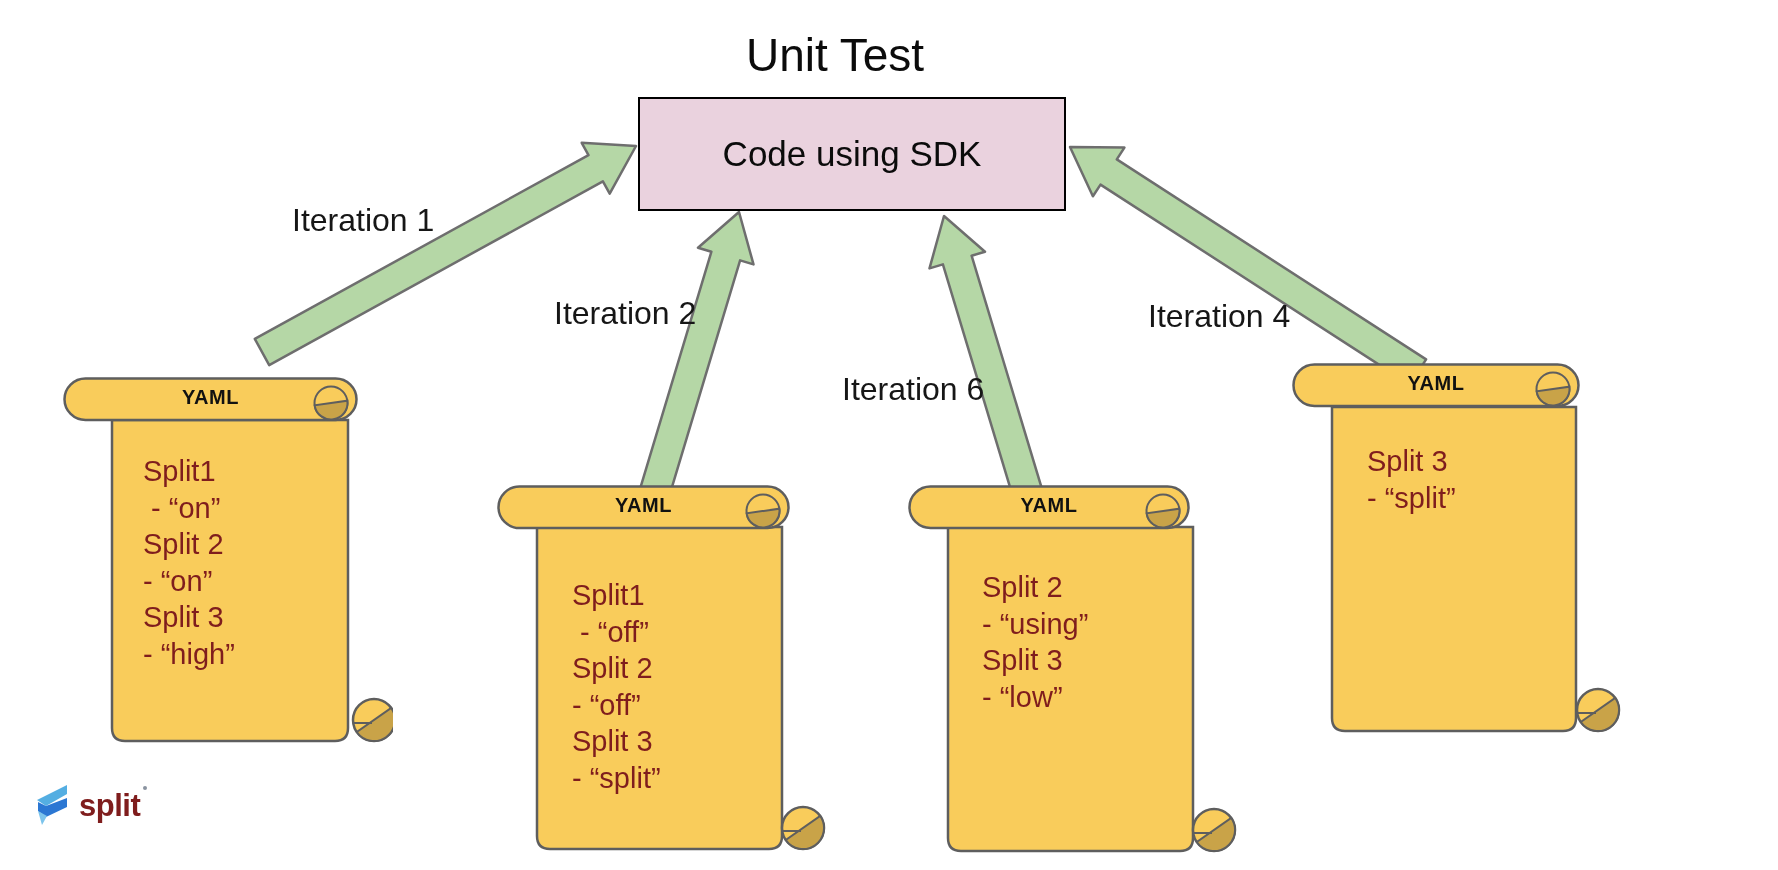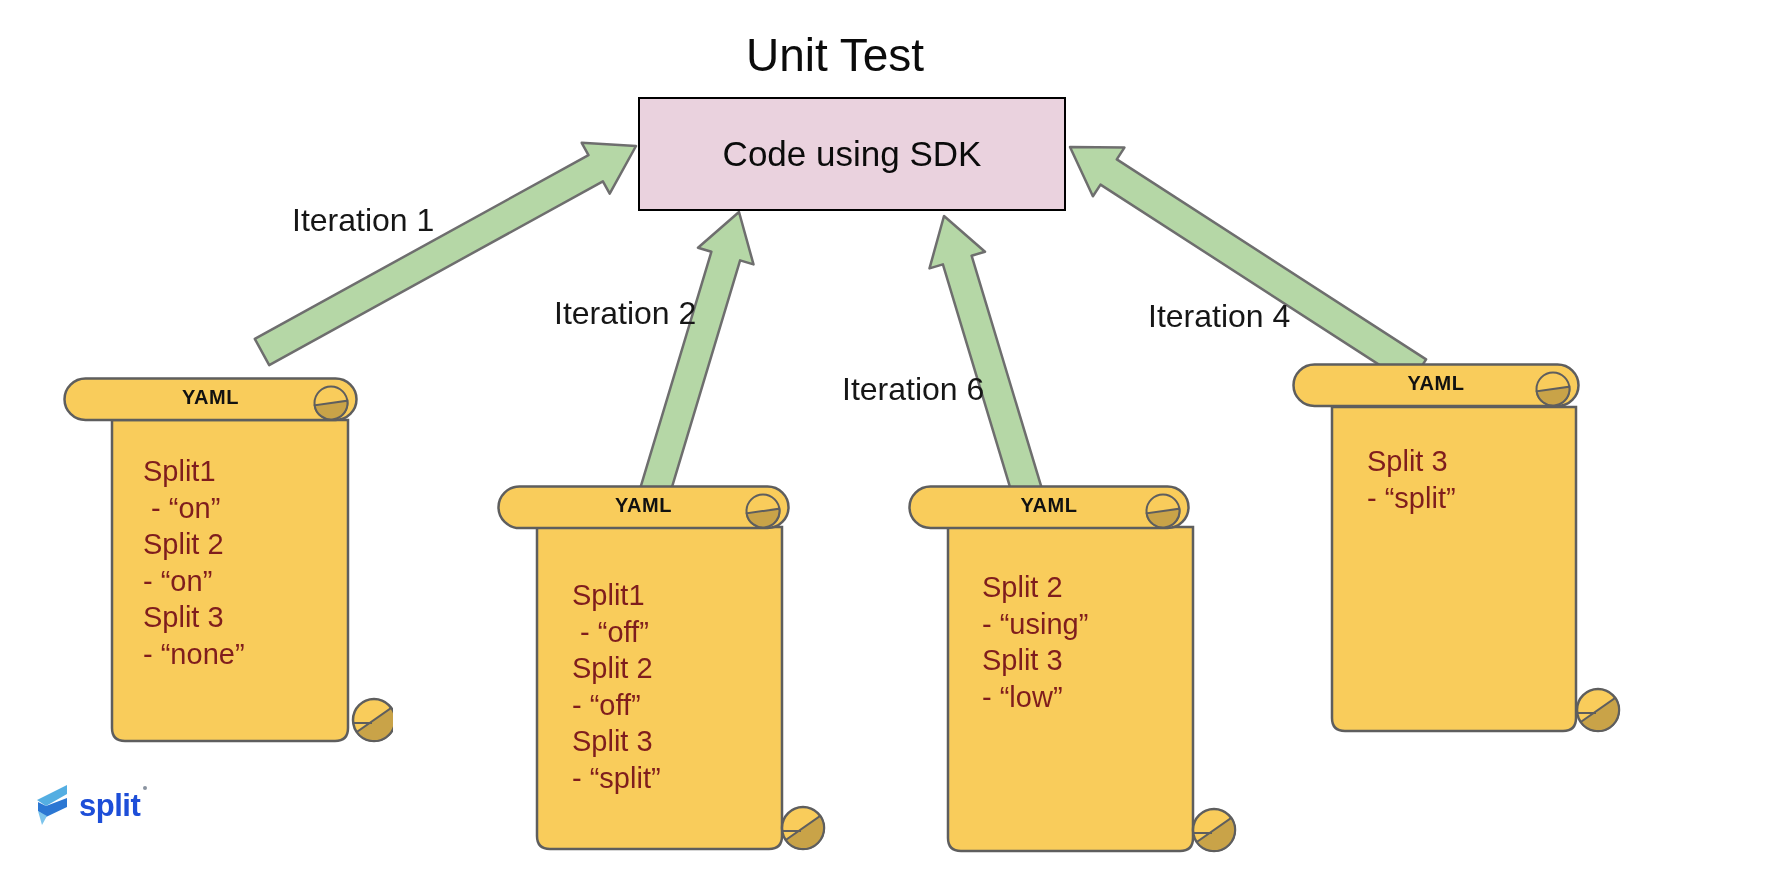--- a/index.html
+++ b/index.html
@@ -18,21 +18,21 @@
   .iter-label{font-size:32px;color:#161616;white-space:nowrap;}
   .scroll{position:absolute;}
   .scroll svg{position:absolute;left:0;top:0;}
   .scroll-header{
     position:absolute;top:9px;left:0;text-align:center;
     font-size:20px;font-weight:bold;letter-spacing:0.5px;color:#111;
   }
   .scroll-text{position:absolute;font-size:29px;line-height:36.5px;color:#7f1d1d;white-space:pre;}
   .logo{display:flex;align-items:center;}
   .logo-text{
-    font-size:31px;font-weight:700;letter-spacing:-0.5px;color:#1d4ed8;margin-left:10px;position:relative;
+    font-size:31px;font-weight:700;letter-spacing:-0.5px;color:#7f1d1d;margin-left:10px;position:relative;
   }
   .logo-text .tm{position:absolute;top:-2px;right:-7px;width:4px;height:4px;border-radius:50%;background:#8a93a0;}
   #arrows{position:absolute;left:0;top:0;pointer-events:none;}
 </style>
 </head>
 <body>
 
 <div class="canvas">
 
   <div class="abs page-title" style="left:620px;top:28px;">Unit Test</div>
@@ -53,21 +53,21 @@
       <path d="M 290 343 A 21 21 0 0 0 332 343 Z" transform="rotate(-35 311 343)" fill="#C9A348" stroke="#5E5E5E" stroke-width="2"></path>
       <path d="M 291 346 H 309" stroke="#5E5E5E" stroke-width="2" fill="none"></path>
     </g>
     <rect x="1.5" y="1.5" width="292" height="41.5" rx="21" fill="#F9CC5B" stroke="#5E5E5E" stroke-width="2.5"></rect>
     <g>
       <circle cx="268" cy="26" r="16.5" fill="#F9CC5B" stroke="#5E5E5E" stroke-width="2"></circle>
       <path d="M 251.5 26 A 16.5 16.5 0 0 0 284.5 26 Z" transform="rotate(-8 268 26)" fill="#C9A348" stroke="#5E5E5E" stroke-width="2"></path>
     </g>
   </svg>
   <div class="scroll-header" style="width:295px;">YAML</div>
-  <div class="scroll-text" style="left:80px;top:76px;"><div>Split1</div><div> - “on”</div><div>Split 2</div><div>- “on”</div><div>Split 3</div><div>- “none”</div></div>
+  <div class="scroll-text" style="left:80px;top:76px;"><div>Split1</div><div> - “on”</div><div>Split 2</div><div>- “on”</div><div>Split 3</div><div>- “high”</div></div>
       </div>
       <div class="scroll" style="left: 497px; top: 485px; width: 330px; height: 366px;">
   <svg width="330" height="366" viewBox="0 0 330 366">
     <path d="M 40 42 H 285 V 351 Q 285 364 272 364 H 53 Q 40 364 40 351 Z" fill="#F9CC5B" stroke="#5E5E5E" stroke-width="2.5"></path>
     <g>
       <circle cx="306" cy="343" r="21" fill="#F9CC5B" stroke="#5E5E5E" stroke-width="2.5"></circle>
       <path d="M 285 343 A 21 21 0 0 0 327 343 Z" transform="rotate(-35 306 343)" fill="#C9A348" stroke="#5E5E5E" stroke-width="2"></path>
       <path d="M 286 346 H 304" stroke="#5E5E5E" stroke-width="2" fill="none"></path>
     </g>
     <rect x="1.5" y="1.5" width="290" height="41.5" rx="21" fill="#F9CC5B" stroke="#5E5E5E" stroke-width="2.5"></rect>

